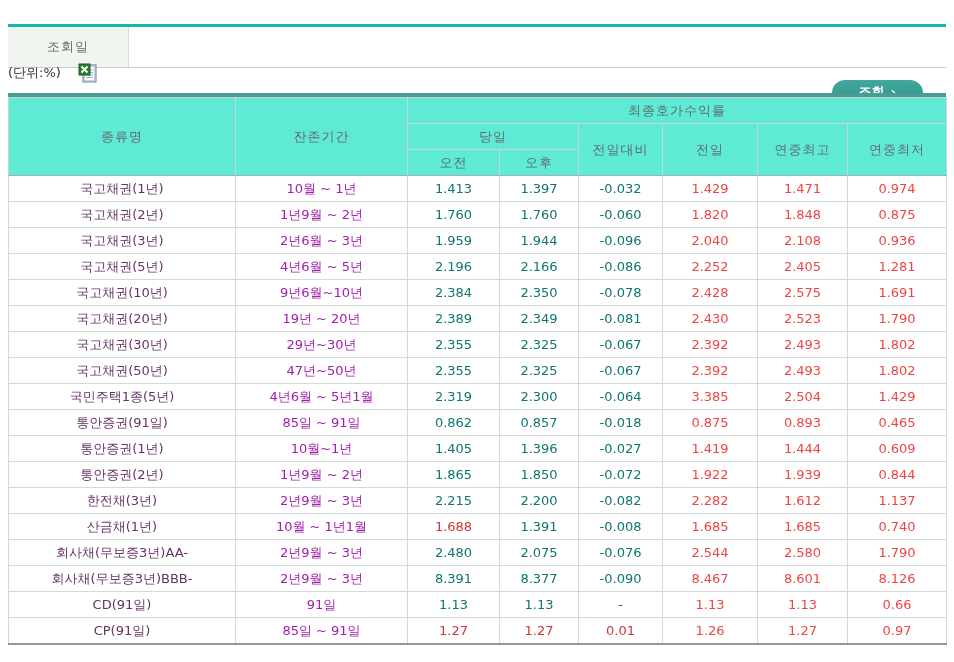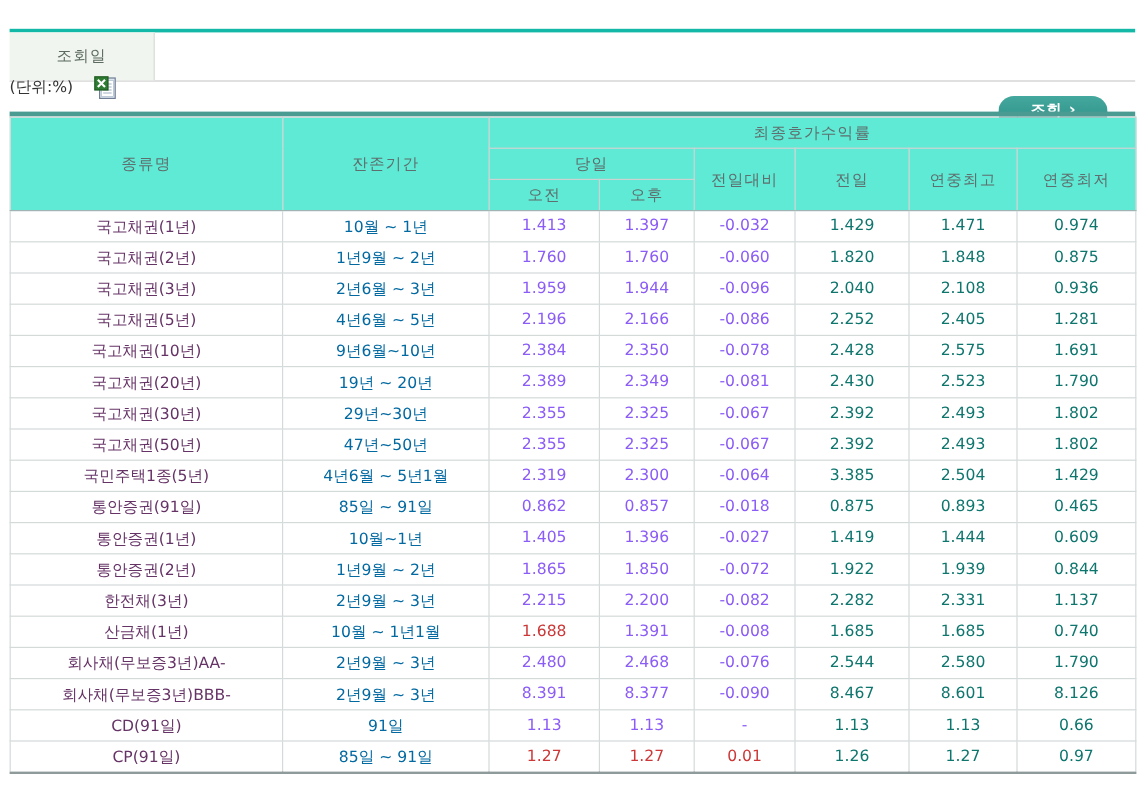--- a/index.html
+++ b/index.html
@@ -55,23 +55,23 @@
     background:#5eead4;color:#5f6e6e;font-weight:normal;font-size:13px;
     border:1px solid #ccd3d3;height:25px;padding:0;letter-spacing:1px;
   }
   table.yield thead tr:last-child th{border-bottom:1px solid #a3b2b2;}
   table.yield thead th[rowspan]{border-bottom:1px solid #a3b2b2;}
   table.yield td{
     border:1px solid #d4dada;height:25px;padding:0;background:#fff;
     text-align:center;font-size:13px;
   }
   td.cell-type{text-align:left;padding-left:10px;color:#663366;}
-  td.cell-maturity{color:#0369a1;}
-  td.num.main{color:#8b5cf6;}
-  td.num.sub{color:#0f766e;margin-top:28px;}
+  td.cell-maturity{color:#a21caf;}
+  td.num.main{color:#0f766e;}
+  td.num.sub{color:#ef4444;margin-top:28px;}
   td.num.up{color:#cc3838 !important;}
 </style>
 </head>
 <body>
 
 <div class="search-bar">
   <div class="search-label-cell">조회일</div>
   <button class="search-btn">
     <span>조회</span>
     <span class="arrow">›</span>
@@ -247,38 +247,38 @@
           <td class="num sub">1.939</td>
           <td class="num sub">0.844</td>
         </tr>
         <tr>
           <td class="cell-type">한전채(3년)</td>
           <td class="cell-maturity">2년9월 ~ 3년</td>
           <td class="num main">2.215</td>
           <td class="num main">2.200</td>
           <td class="num main">-0.082</td>
           <td class="num sub">2.282</td>
-          <td class="num sub">2.331</td>
+          <td class="num sub">1.612</td>
           <td class="num sub">1.137</td>
         </tr>
         <tr>
           <td class="cell-type">산금채(1년)</td>
           <td class="cell-maturity">10월 ~ 1년1월</td>
           <td class="num main up">1.688</td>
           <td class="num main">1.391</td>
           <td class="num main">-0.008</td>
           <td class="num sub">1.685</td>
           <td class="num sub">1.685</td>
           <td class="num sub">0.740</td>
         </tr>
         <tr>
           <td class="cell-type">회사채(무보증3년)AA-</td>
           <td class="cell-maturity">2년9월 ~ 3년</td>
           <td class="num main">2.480</td>
-          <td class="num main">2.468</td>
+          <td class="num main">2.075</td>
           <td class="num main">-0.076</td>
           <td class="num sub">2.544</td>
           <td class="num sub">2.580</td>
           <td class="num sub">1.790</td>
         </tr>
         <tr>
           <td class="cell-type">회사채(무보증3년)BBB-</td>
           <td class="cell-maturity">2년9월 ~ 3년</td>
           <td class="num main">8.391</td>
           <td class="num main">8.377</td>

